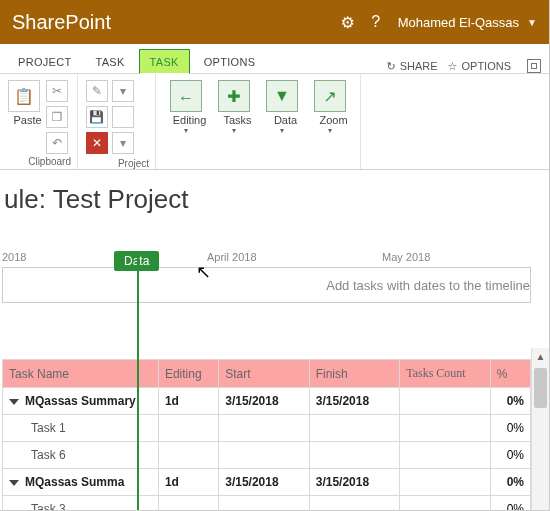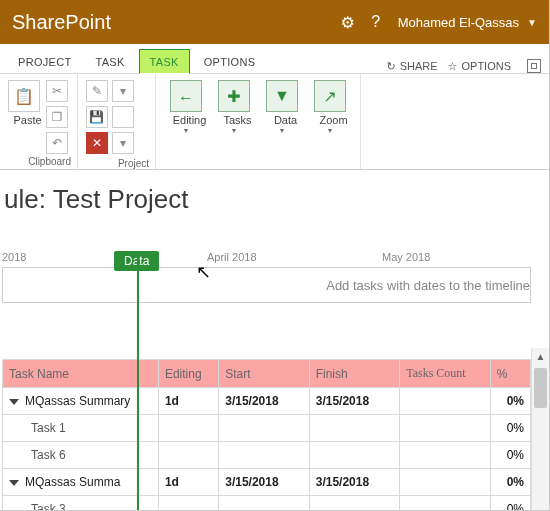--- a/index.html
+++ b/index.html
@@ -88,21 +88,21 @@
   
   table.grid { border-collapse: collapse; width: 100%; margin-top:18px; table-layout:fixed;}
   table.grid th, table.grid td {
     border:1px solid #d9d9d9; font-size:12px; padding:6px 6px; text-align:left;
     white-space:nowrap; overflow:hidden;
   }
   table.grid th { color:#666; font-weight:400; background:#fca5a5;}
   th.hi { border:2px solid #2bb02b; color:#333;font-family:Liberation Serif, serif;}
   td.sel { border:2px solid #2bb02b; }
   .tri { display:inline-block; width:0;height:0;border-left:5px solid transparent;border-right:5px solid transparent;border-top:6px solid #444; margin-right:6px; vertical-align:middle;}
-  .summary-row td { font-weight:400; color:#222;}
+  .summary-row td { font-weight:700; color:#222;}
   .indent1 { padding-left:28px !important; font-weight:400; color:#555;}
   
   .vscroll { position:absolute; right:0; top:178px; width:18px; bottom:0; background:#f3f3f3; border-left:1px solid #ddd;}
   .vscroll .up,.vscroll .down{height:18px;text-align:center;color:#666;font-size:10px;line-height:18px;cursor:pointer;}
   .vscroll .thumb{height:40px;background:#c8c8c8;margin:2px;border-radius:2px;}
   .main { position:relative; padding-right:18px; }
 </style>
 </head>
 <body>
 

